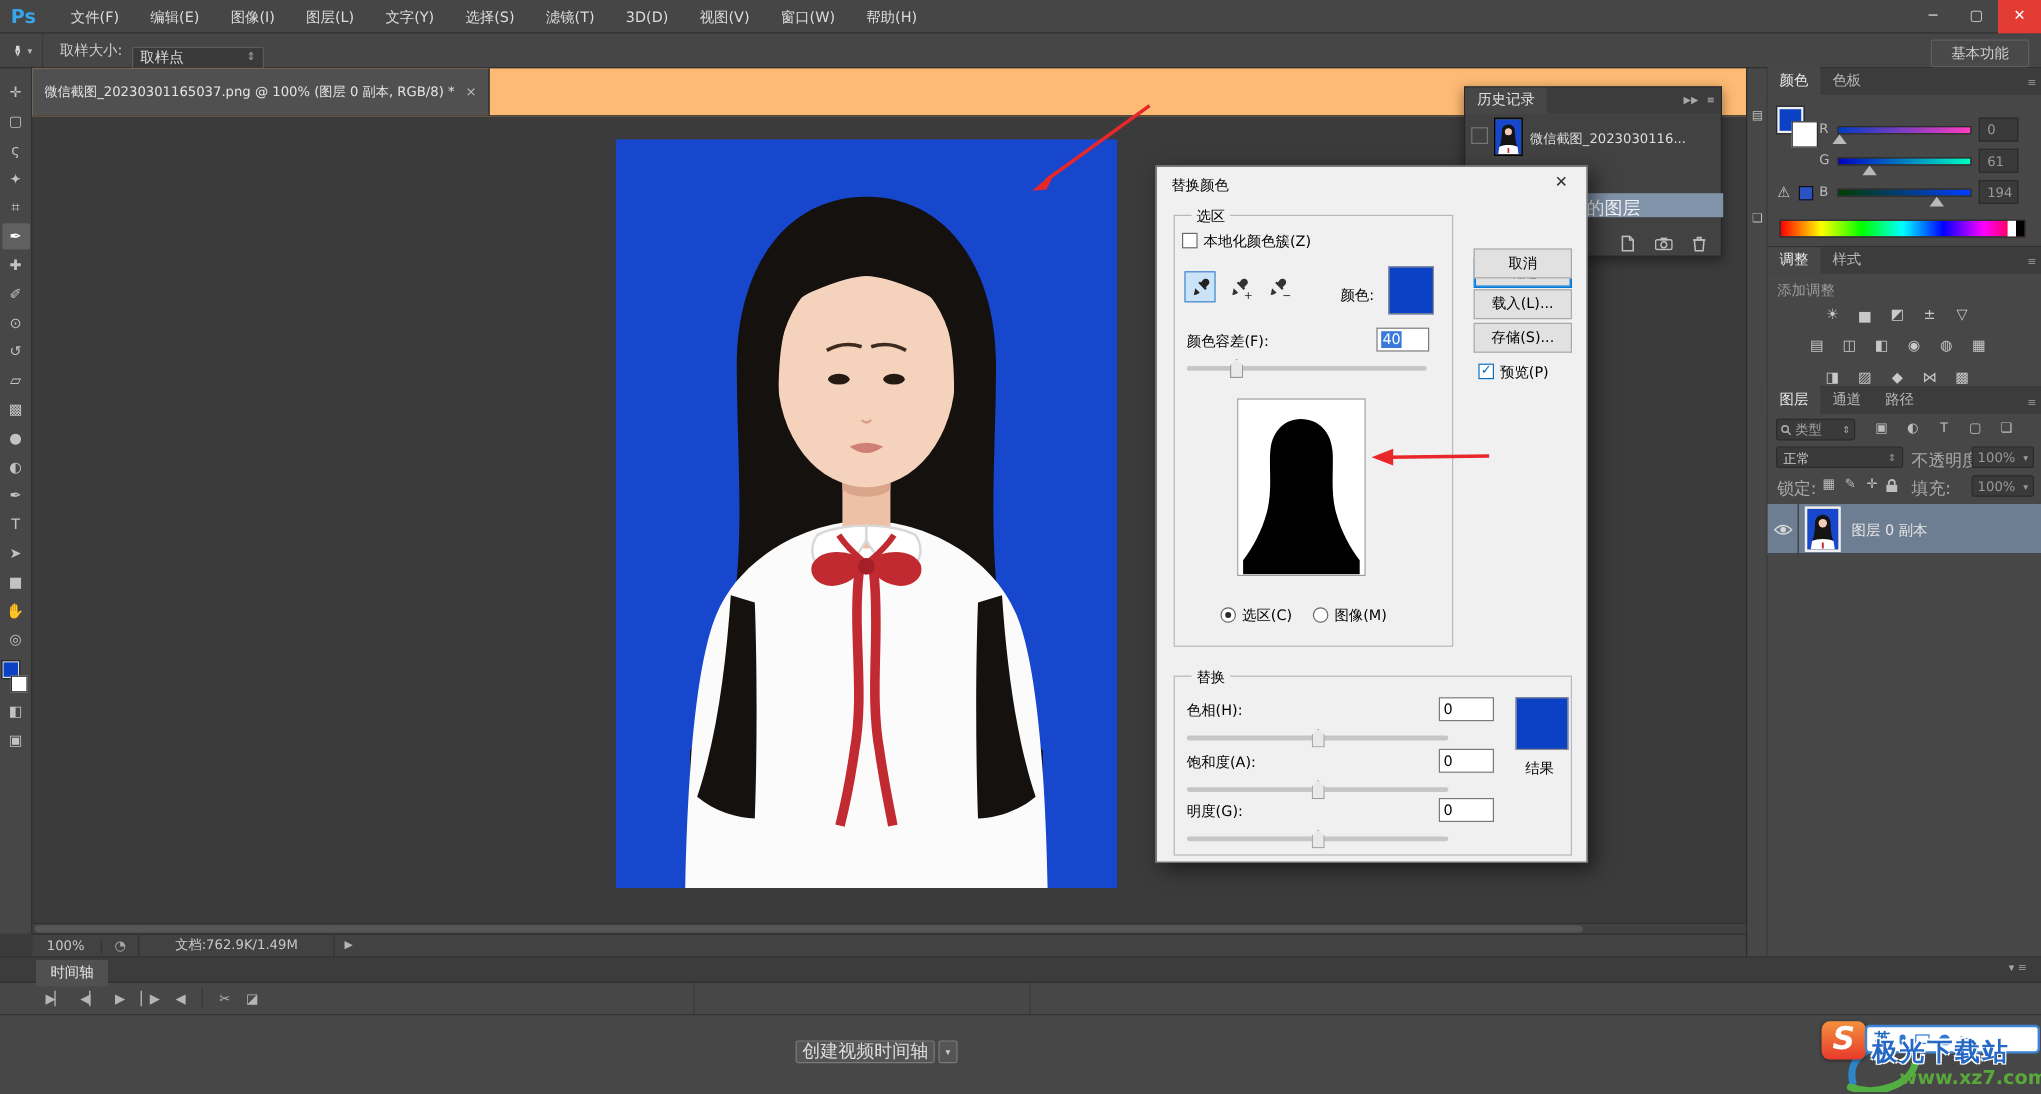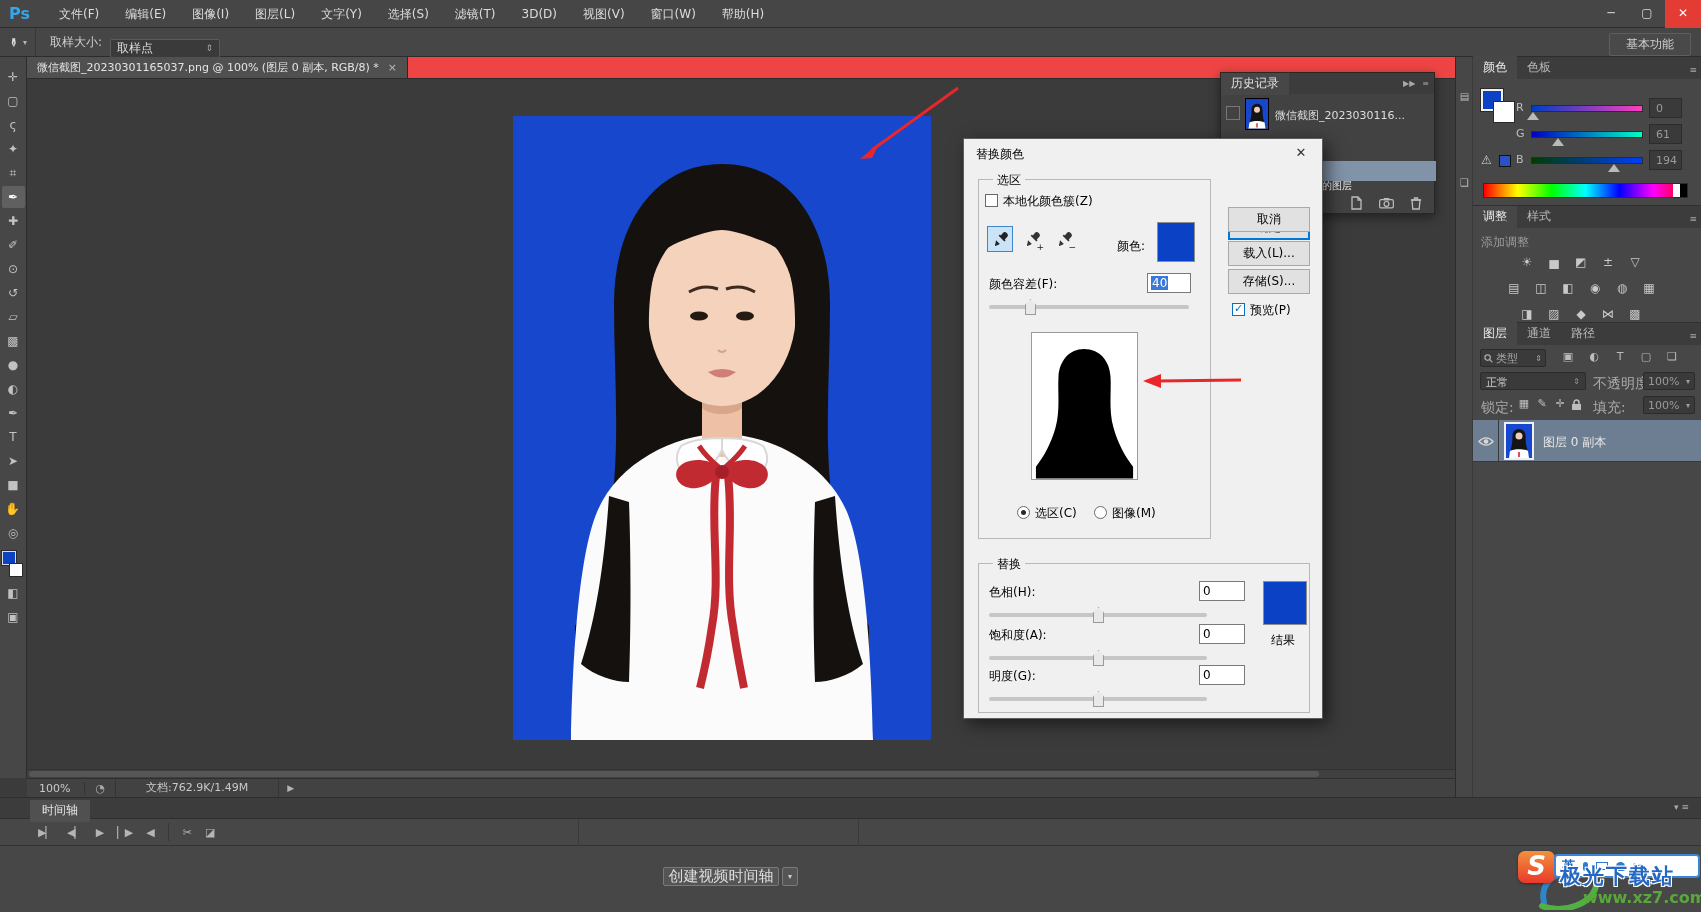--- a/index.html
+++ b/index.html
@@ -26,21 +26,21 @@
   
   .toolbar { position:absolute; left:0; top:57px; width:27px; height:721px; background:#474747; border-right:1px solid #2c2c2c; display:flex; flex-direction:column; align-items:center; padding-top:8px; }
   .tool { width:23px; height:22px; line-height:22px; text-align:center; font-size:12px; color:#c2c2c2; margin:1px 0; border-radius:2px; }
   .tool.active { background:#606060; color:#fff; }
   .fgbgwrap { position:relative; width:22px; height:30px; margin-top:6px; }
   .fgsw { position:absolute; left:0; top:0; width:14px; height:14px; background:#0b41c4; border:1px solid #dcdcdc; outline:1px solid #2a2a2a; }
   .bgsw { position:absolute; left:7px; top:12px; width:14px; height:14px; background:#fff; border:1px solid #2a2a2a; }
 
   
   .docarea { position:absolute; left:27px; top:57px; width:1428px; height:721px; background:#3b3b3b; }
-  .tabbar { position:absolute; left:0; top:0; right:0; height:22px; background:#ef4444; border-bottom:1px solid #2c2c2c; display:flex; }
+  .tabbar { position:absolute; left:0; top:0; right:0; height:40px; background:#fdba74; border-bottom:1px solid #2c2c2c; display:flex; }
   .doctab { background:#505050; padding:0 10px; display:flex; align-items:center; gap:9px; font-size:11px; color:#e4e4e4; border-right:1px solid #292929; }
   .doctab .x { color:#b9b9b9; font-size:11px; }
   .photo { position:absolute; left:486px; top:59px; width:418px; height:624px; }
   .hscroll { position:absolute; left:0; right:0; bottom:0; height:9px; background:#404040; border-top:1px solid #313131; }
   .hscroll .thumb { position:absolute; left:2px; top:1px; height:6px; width:1290px; background:#565656; border-radius:3px; }
 
   .statusbar { position:absolute; left:27px; top:778px; width:1428px; height:19px; background:#424242; border-top:1px solid #2e2e2e; display:flex; align-items:center; font-size:11px; color:#c9c9c9; }
   .sb-zoom { padding:0 14px 0 12px; border-right:1px solid #343434; }
   .sb-ic { padding:0 10px; color:#a8a8a8; font-size:11px; }
   .sb-doc { border-left:1px solid #343434; border-right:1px solid #343434; padding:0 30px; height:100%; line-height:18px; }
@@ -92,21 +92,21 @@
 
   
   .historypanel { position:absolute; left:1220px; top:72px; width:215px; height:142px; background:#424242; border:1px solid #272727; z-index:20; box-shadow:0 3px 10px rgba(0,0,0,.45); }
   .htabs { height:21px; background:#3c3c3c; display:flex; align-items:center; }
   .htitle { font-size:12px; color:#e2e2e2; background:#474747; padding:2px 10px 3px; }
   .hmenu { margin-left:auto; font-size:8px; color:#a9a9a9; padding-right:5px; display:flex; gap:7px; align-items:center; }
   .hsrc { position:absolute; left:5px; top:33px; width:14px; height:14px; border:1px solid #777; }
   .hthumb { position:absolute; left:25px; top:26px; width:22px; height:30px; outline:1px solid #000; }
   .hsnap { position:absolute; left:54px; top:35px; font-size:11px; color:#dedede; white-space:nowrap; }
   .hrow-sel { position:absolute; left:0; top:88px; width:215px; height:20px; background:#8193a9; }
-  .hrow-sel span { position:absolute; left:101px; top:18px; font-size:10px; color:#f2f2f2; }
+  .hrow-sel span { position:absolute; left:101px; top:3px; font-size:15px; color:#f2f2f2; }
   .hicons { position:absolute; left:0; top:119px; width:215px; height:21px; display:flex; justify-content:flex-end; align-items:center; gap:16px; padding-right:14px; }
 
   
   .dialog { position:absolute; left:963px; top:138px; width:360px; height:581px; background:#f0f0f0; border:1px solid #5c5c5c; box-shadow:5px 5px 16px rgba(0,0,0,.55); z-index:50; color:#000; font-size:12px; }
   .dtitle { position:absolute; left:12px; top:7px; font-size:12px; color:#000; }
   .dclose { position:absolute; right:0; top:0; width:42px; height:27px; text-align:center; line-height:27px; font-size:13px; color:#333; }
   .group { position:absolute; border:1px solid #b8b8b8; }
   .glabel { position:absolute; top:-8px; background:#f0f0f0; padding:0 4px; font-size:12px; color:#000; }
   .cb { width:13px; height:13px; background:#fff; border:1px solid #6a6a6a; display:inline-block; position:absolute; }
   .cb.checked { border-color:#0a6fc2; }

